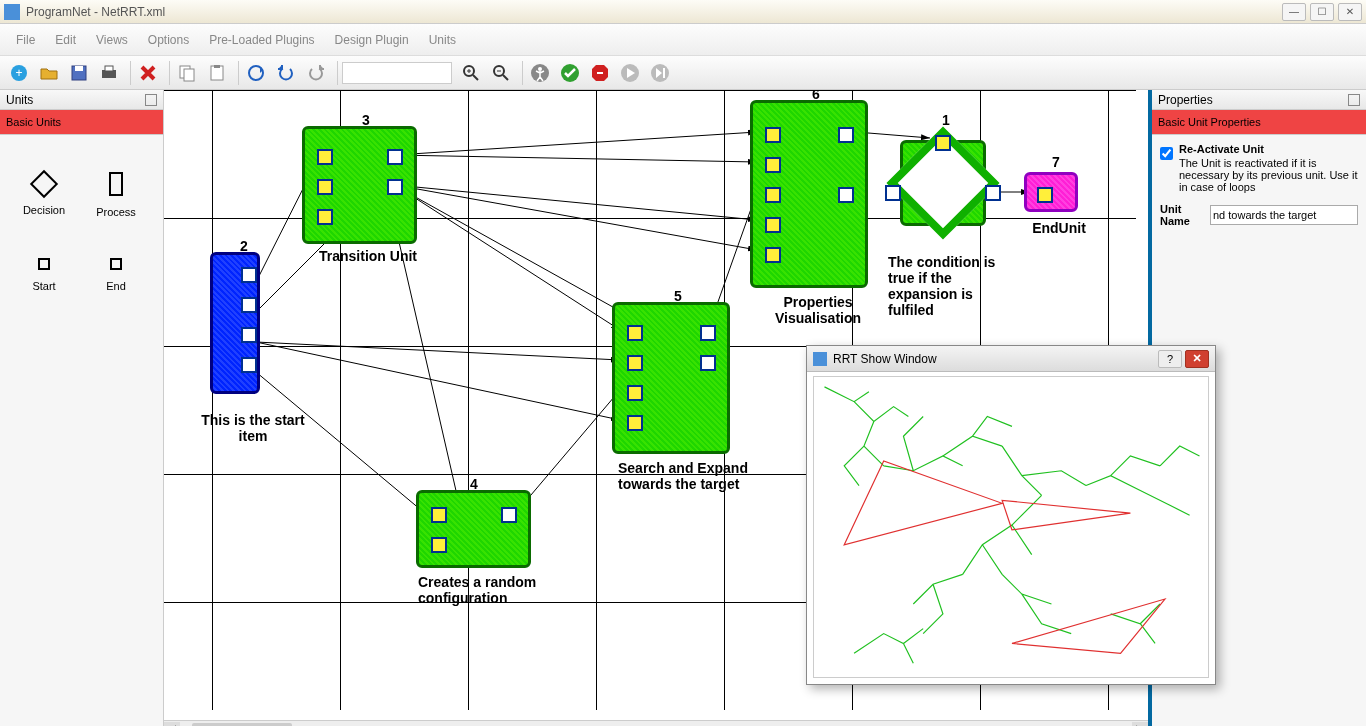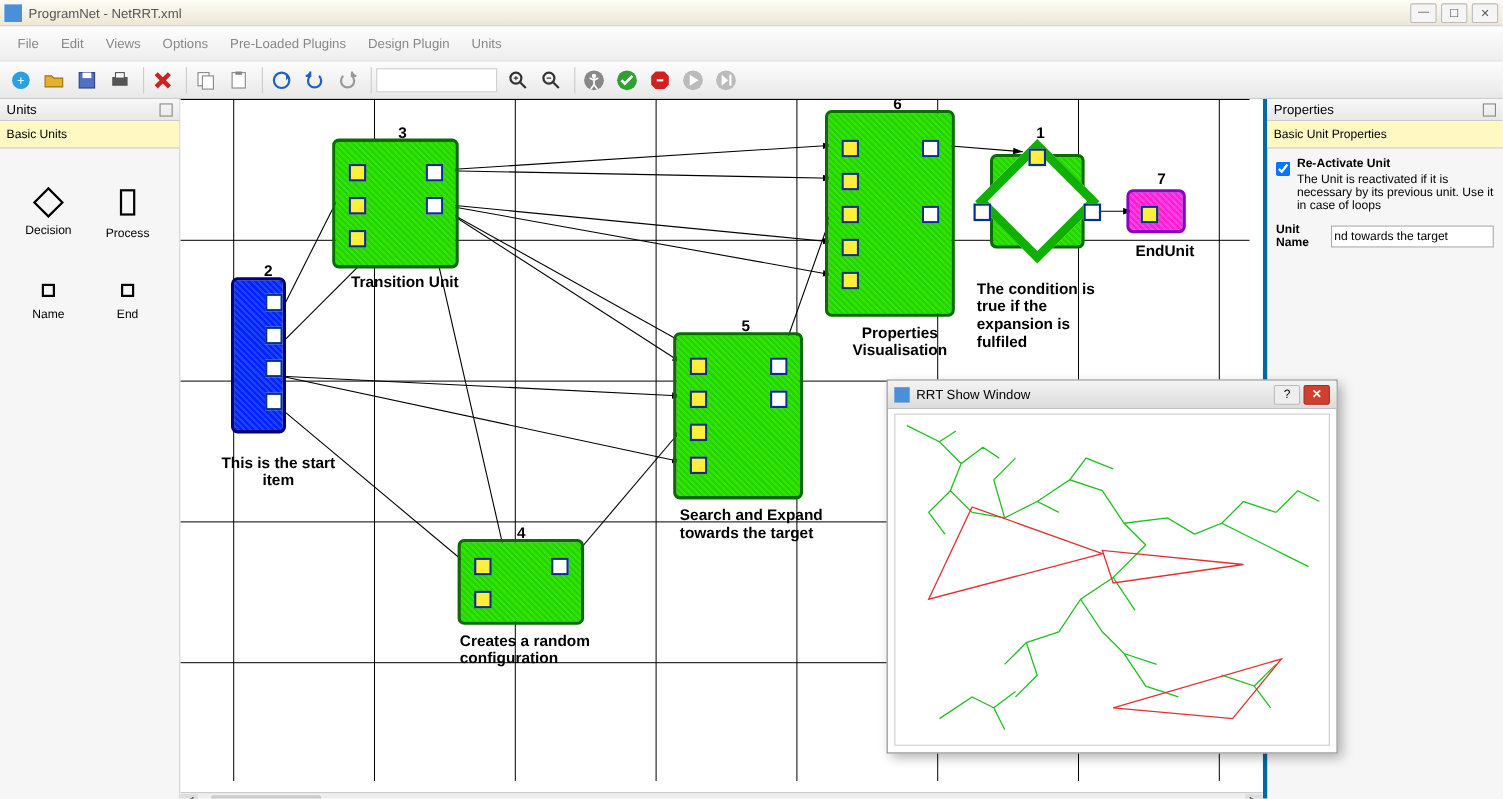--- a/index.html
+++ b/index.html
@@ -22,21 +22,21 @@
 .toolbar .sep { width: 1px; height: 24px; background: #ccc; margin: 0 4px; }
 .toolbar .search { width: 110px; height: 22px; border: 1px solid #ccc; background: white; margin-right: 6px; font-size: 11px; padding: 0 4px; }
 
 
 .main { display: flex; height: 646px; }
 
 
 .units-panel { width: 164px; background: #f6f6f6; border-right: 1px solid #ccc; }
 .panel-header { height: 20px; background: linear-gradient(to bottom, #f8f8f8, #e8e8e8); border-bottom: 1px solid #ccc; display: flex; align-items: center; justify-content: space-between; padding: 0 6px; font-size: 12px; gap: 16px; }
 .panel-header .pin { width: 12px; height: 12px; border: 1px solid #888; }
-.tab-row { height: 22px; background: #fef9c3; border-bottom: 1px solid #ccc; display: flex; align-items: center; padding: 12px 6px; font-size: 11px; }
+.tab-row { height: 22px; background: #ef4444; border-bottom: 1px solid #ccc; display: flex; align-items: center; padding: 12px 6px; font-size: 11px; }
 .units-body { padding: 20px 8px; display: flex; flex-wrap: wrap; }
 .unit-tool { width: 72px; height: 80px; display: flex; flex-direction: column; align-items: center; justify-content: center; font-size: 11px; cursor: pointer; }
 .unit-tool .shape { margin-bottom: 10px; }
 .shape.diamond { width: 20px; height: 20px; border: 2px solid #000; transform: rotate(45deg); }
 .shape.rect { width: 14px; height: 24px; border: 2px solid #000; }
 .shape.sq { width: 12px; height: 12px; border: 2px solid #000; }
 
 
 .canvas-wrap { flex: 1; position: relative; background: white; overflow: hidden; }
 .canvas { position: absolute; left: 0; top: 0; width: 972px; height: 620px; }
@@ -233,21 +233,21 @@
       <div class="unit-tool">
           <div class="shape diamond"></div>
           <span>Decision</span>
         </div>
       <div class="unit-tool">
           <div class="shape rect"></div>
           <span>Process</span>
         </div>
       <div class="unit-tool">
           <div class="shape sq"></div>
-          <span>Name</span>
+          <span>Start</span>
         </div>
       <div class="unit-tool">
           <div class="shape sq"></div>
           <span>End</span>
         </div>
     </div>
   </div>
 
   <div class="canvas-wrap">
     <div class="canvas">

